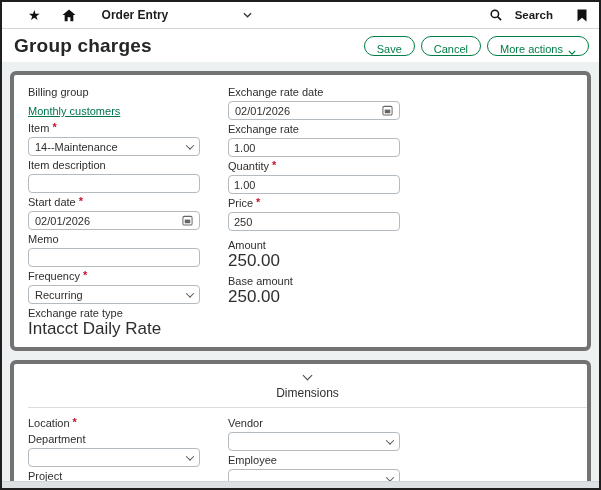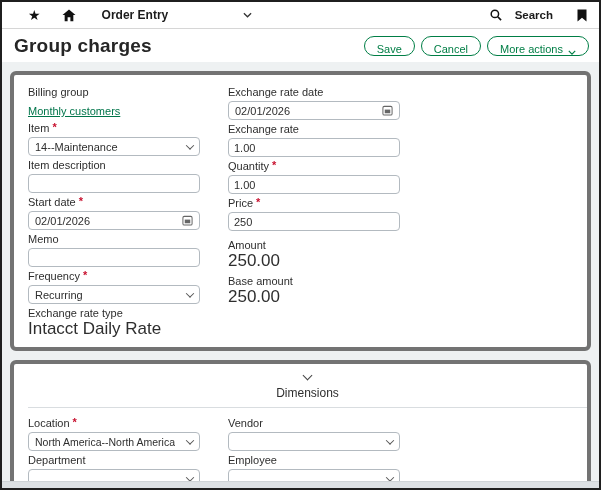--- a/index.html
+++ b/index.html
@@ -299,24 +299,20 @@
         <span>Dimensions</span>
       </div>
       <div class="cols">
         <div class="col">
 
           <div class="field">
             <div class="flabel">
                 <span>Location</span>
                 <span class="req">*</span>
               </div>
-            <div class="select">
-              <span class="select-value" style="font-size:10.5px">North America--North America</span>
-              <span class="chev"></span>
-            </div>
           </div>
 
           <div class="field">
             <div class="flabel">
                 <span>Department</span>
               </div>
             <div class="select">
               <span class="select-value"></span>
               <span class="chev"></span>
             </div>

